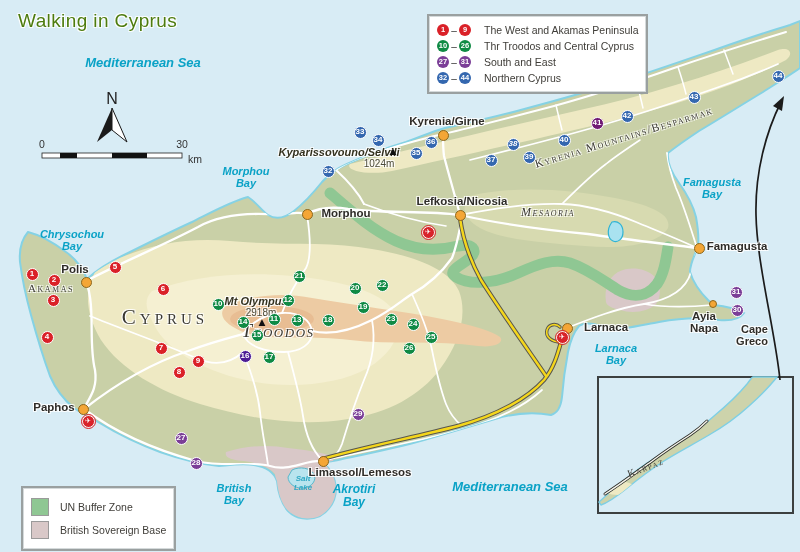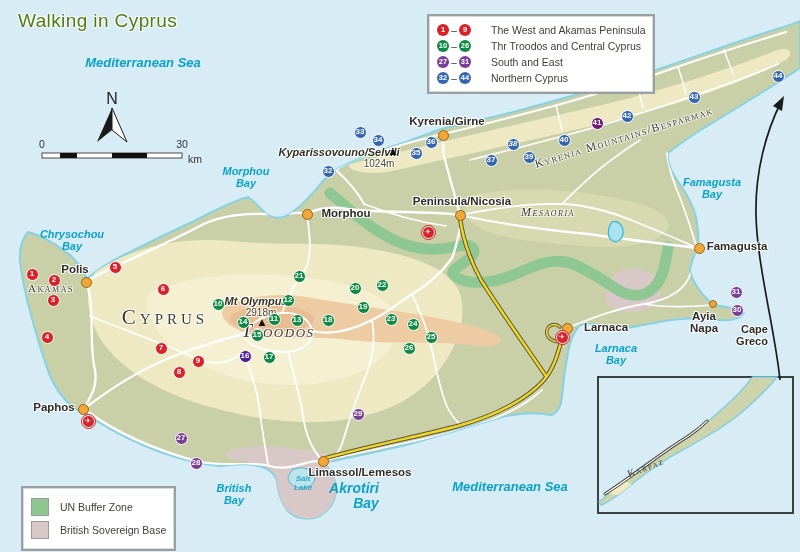--- a/index.html
+++ b/index.html
@@ -37,21 +37,21 @@
   .airport{position:absolute;width:13px;height:13px;margin:-6.5px 0 0 -6.5px;border-radius:50%;
       background:#d8232a;border:1.5px solid #fff;outline:1px solid #d8232a;box-sizing:border-box;
       color:#fff;font-family:"DejaVu Sans",sans-serif;font-size:7px;line-height:10px;
       text-align:center;z-index:6;}
   .lgd{position:absolute;background:#fff;border:2px solid #9aa0a0;box-shadow:0 0 0 1px #d5dadb inset;
       padding:5px 8px;z-index:8;}
   .lg-row{display:flex;align-items:center;margin:2px 0;height:14px;}
   .lg-c{width:12px;height:12px;border-radius:50%;color:#fff;font-weight:bold;font-size:7.5px;
       line-height:12px;text-align:center;flex:0 0 12px;}
   .lg-dash{width:10px;text-align:center;color:#333;font-size:10px;}
-  .lg-label{margin-left:20px;font-size:10.5px;color:#3f3d38;white-space:nowrap;}
+  .lg-label{margin-left:13px;font-size:10.5px;color:#3f3d38;white-space:nowrap;}
   .zrow{display:flex;align-items:center;gap:11px;margin:5px 0;}
   .swatch{width:16px;height:16px;border:1px solid #9a9a9a;flex:0 0 16px;}
   .z-label{font-size:10.5px;color:#3f3d38;white-space:nowrap;}
 </style>
 </head>
 <body>
 
 <div id="stage">
 
 <svg id="basemap" width="800" height="552" viewBox="0 0 800 552">
@@ -209,21 +209,21 @@
       <div class="town-dot" style="left: 307px; top: 214px;"></div>
       <div class="town-label hl" style="left: 346px; top: 213px;">
         <div>Morphou</div>
       </div>
       <div class="town-dot" style="left: 443px; top: 135px;"></div>
       <div class="town-label hl" style="left: 447px; top: 121px;">
         <div>Kyrenia/Girne</div>
       </div>
       <div class="town-dot" style="left: 460px; top: 215px;"></div>
       <div class="town-label hl" style="left: 462px; top: 201px;">
-        <div>Peninsula/Nicosia</div>
+        <div>Lefkosia/Nicosia</div>
       </div>
       <div class="town-dot" style="left: 699px; top: 248px;"></div>
       <div class="town-label hl" style="left: 737px; top: 246px;">
         <div>Famagusta</div>
       </div>
       <div class="town-dot" style="left: 567px; top: 328px;"></div>
       <div class="town-label hl" style="left: 606px; top: 327px;">
         <div>Larnaca</div>
       </div>
       <div class="town-dot" style="left: 323px; top: 461px;"></div>
@@ -263,21 +263,21 @@
         <div>Bay</div>
       </div>
       <div class="maplabel sea2" style="left: 616px; top: 355px; font-size: 11px; transform: translate(-50%, -50%) rotate(0deg);">
         <div>Larnaca</div>
         <div>Bay</div>
       </div>
       <div class="maplabel sea2" style="left: 234px; top: 495px; font-size: 11px; transform: translate(-50%, -50%) rotate(0deg);">
         <div>British</div>
         <div>Bay</div>
       </div>
-      <div class="maplabel sea2" style="left: 354px; top: 496px; font-size: 14px; transform: translate(-50%, -50%) rotate(0deg); text-align: right;">
+      <div class="maplabel sea2" style="left: 354px; top: 496px; font-size: 12px; transform: translate(-50%, -50%) rotate(0deg);">
         <div>Akrotiri</div>
         <div>Bay</div>
       </div>
       <div class="maplabel lake" style="left: 303px; top: 484px; font-size: 8px; transform: translate(-50%, -50%) rotate(0deg);">
         <div>Salt</div>
         <div>Lake</div>
       </div>
       <div class="maplabel region hl" style="left: 51px; top: 289px; font-size: 11px; transform: translate(-50%, -50%) rotate(0deg);">
         <div>Akamas</div>
       </div>

